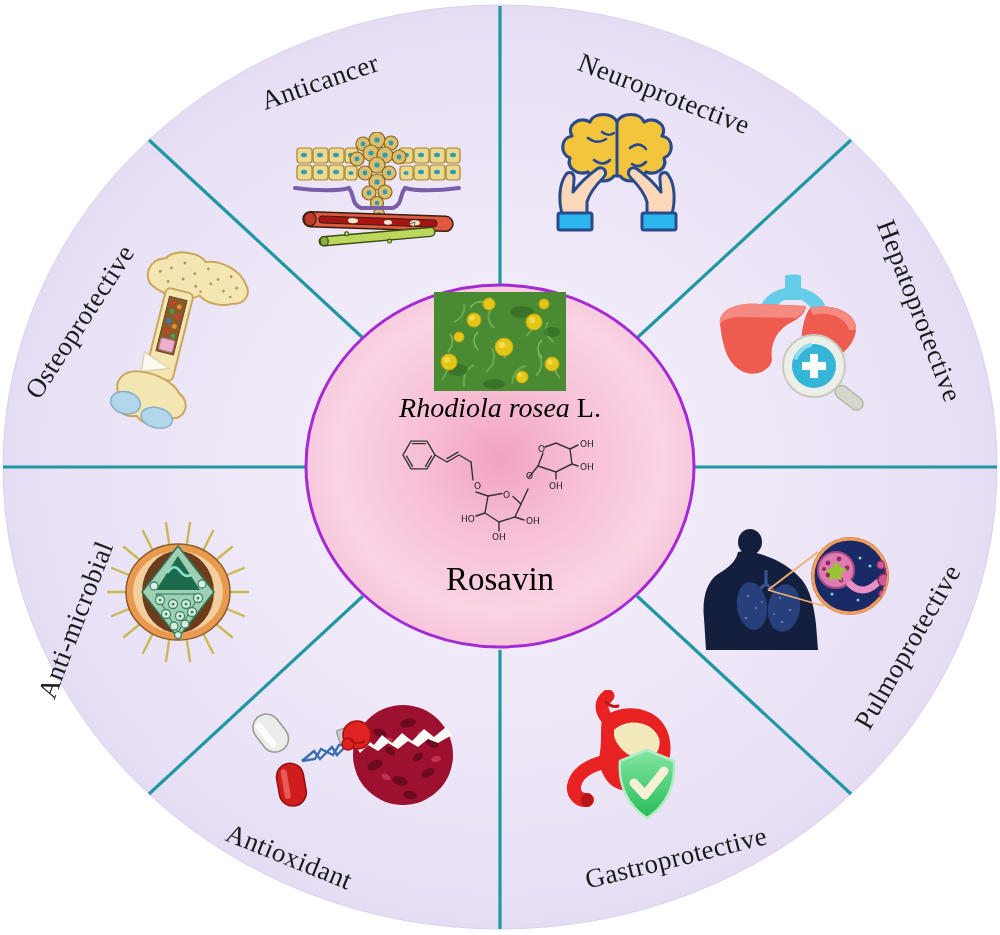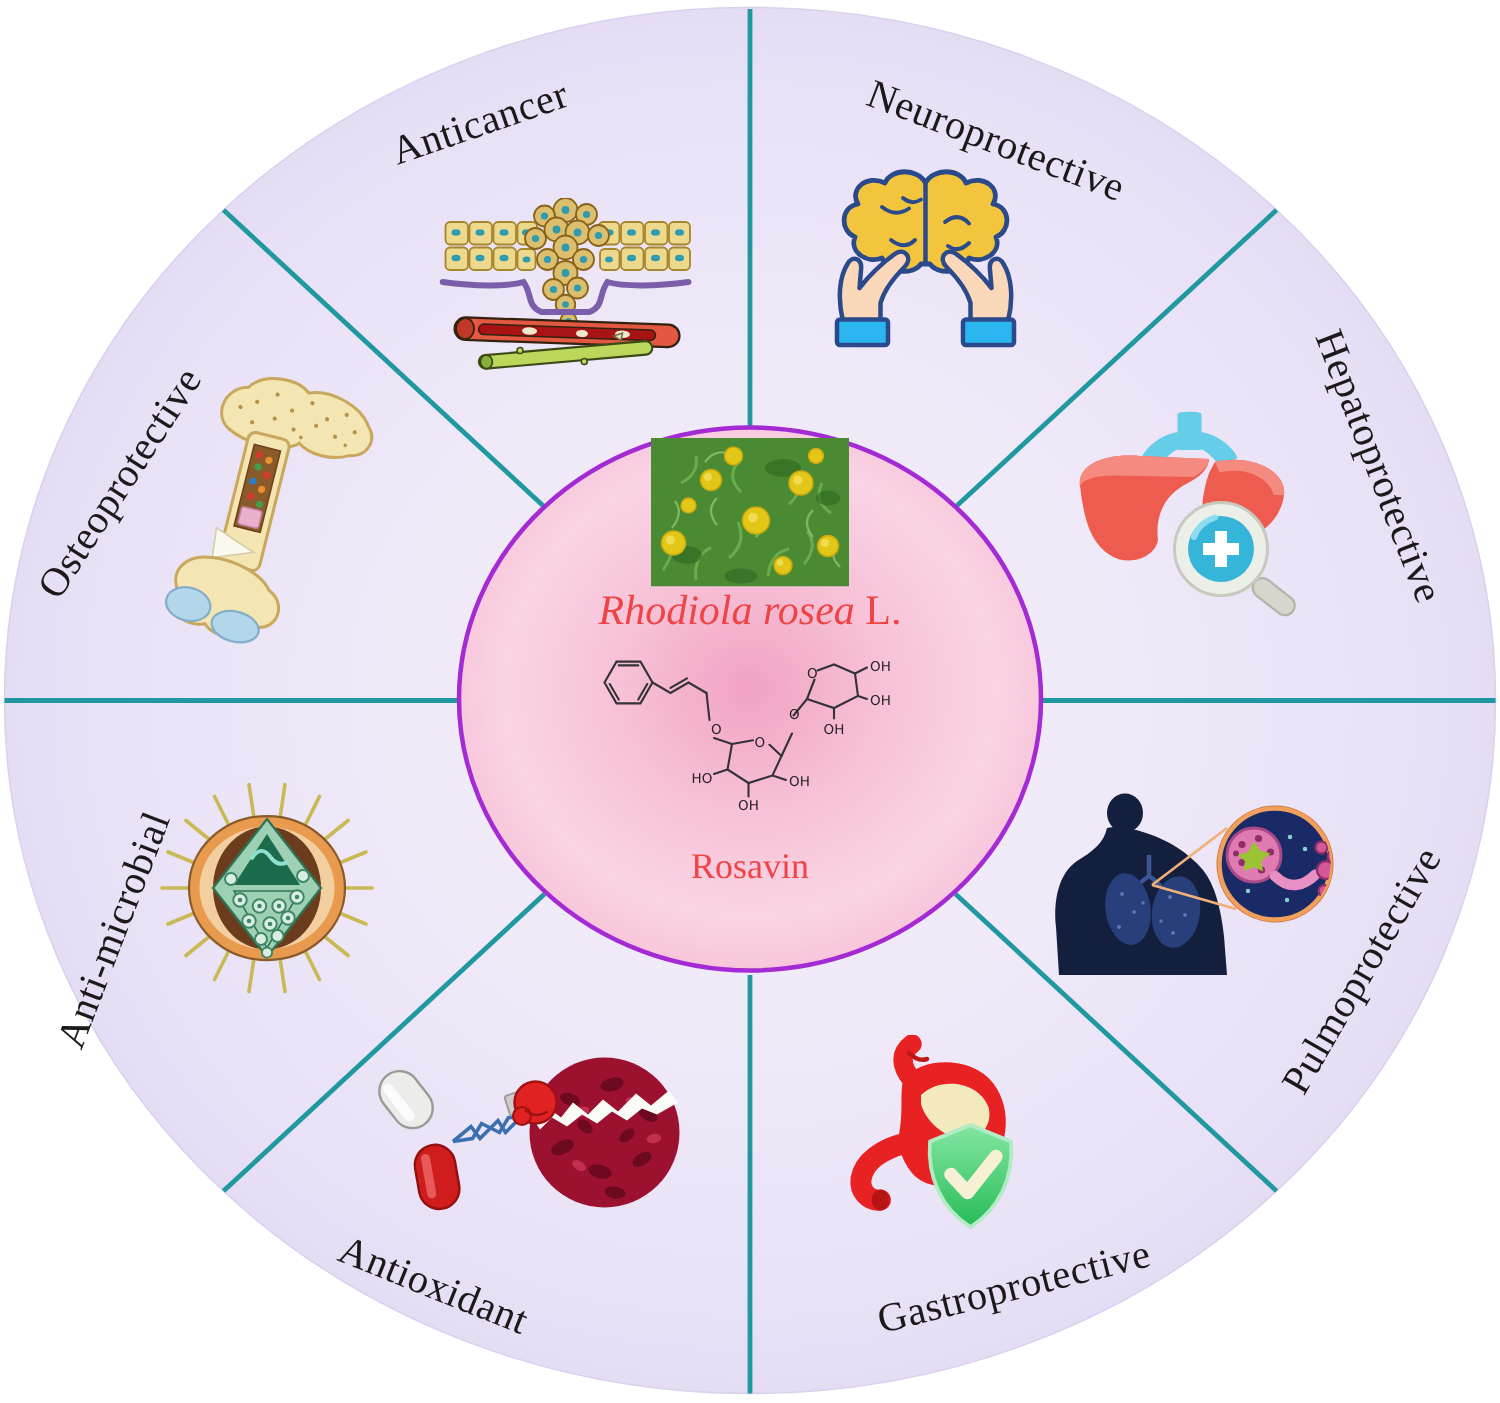--- a/index.html
+++ b/index.html
@@ -1,24 +1,24 @@
 <!DOCTYPE html>
 <html><head>
 <meta charset="utf-8">
 <style>
   html,body{margin:0;padding:0;background:#ffffff;}
   .fig{position:relative;width:1000px;height:935px;background:#ffffff;overflow:hidden;
        font-family:"Liberation Serif",serif;}
   .layer{position:absolute;left:0;top:0;}
   .seg-label{position:absolute;font-size:27px;color:#1a1a1a;white-space:nowrap;letter-spacing:.4px;}
   .icon{position:absolute;}
-  .center-text{position:absolute;color:#ef4444;white-space:nowrap;text-align:center;}
+  .center-text{position:absolute;color:#000000;white-space:nowrap;text-align:center;}
   .species{font-size:28px;}
   .species .it{font-style:italic;}
-  .compound{font-size:24px;}
+  .compound{font-size:33px;}
 </style>
 </head>
 <body>
 
 <div class="fig">
 
   <svg class="layer" width="1000" height="935" viewBox="0 0 1000 935">
     <defs>
       <radialGradient id="outerGrad" cx="50%" cy="50%" r="55%">
         <stop offset="0%" stop-color="#f5f1fb"></stop>

